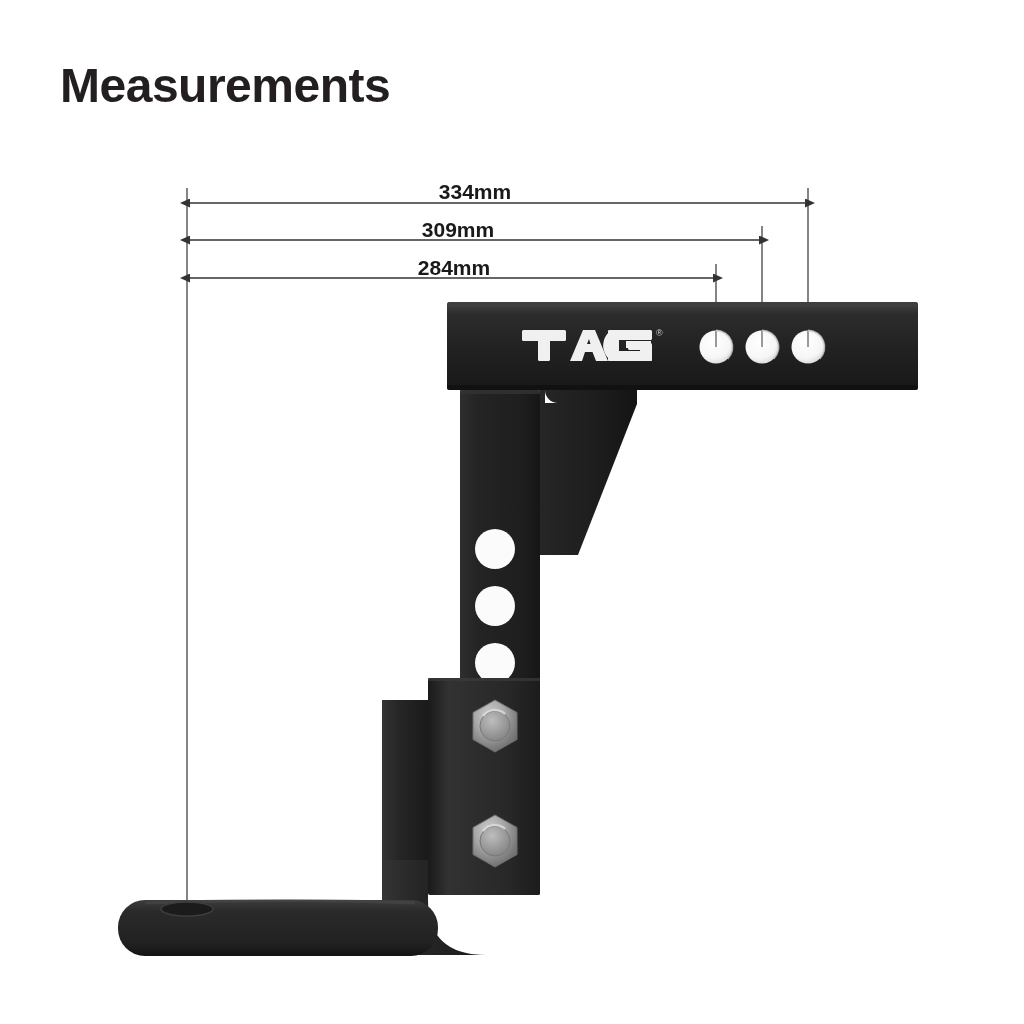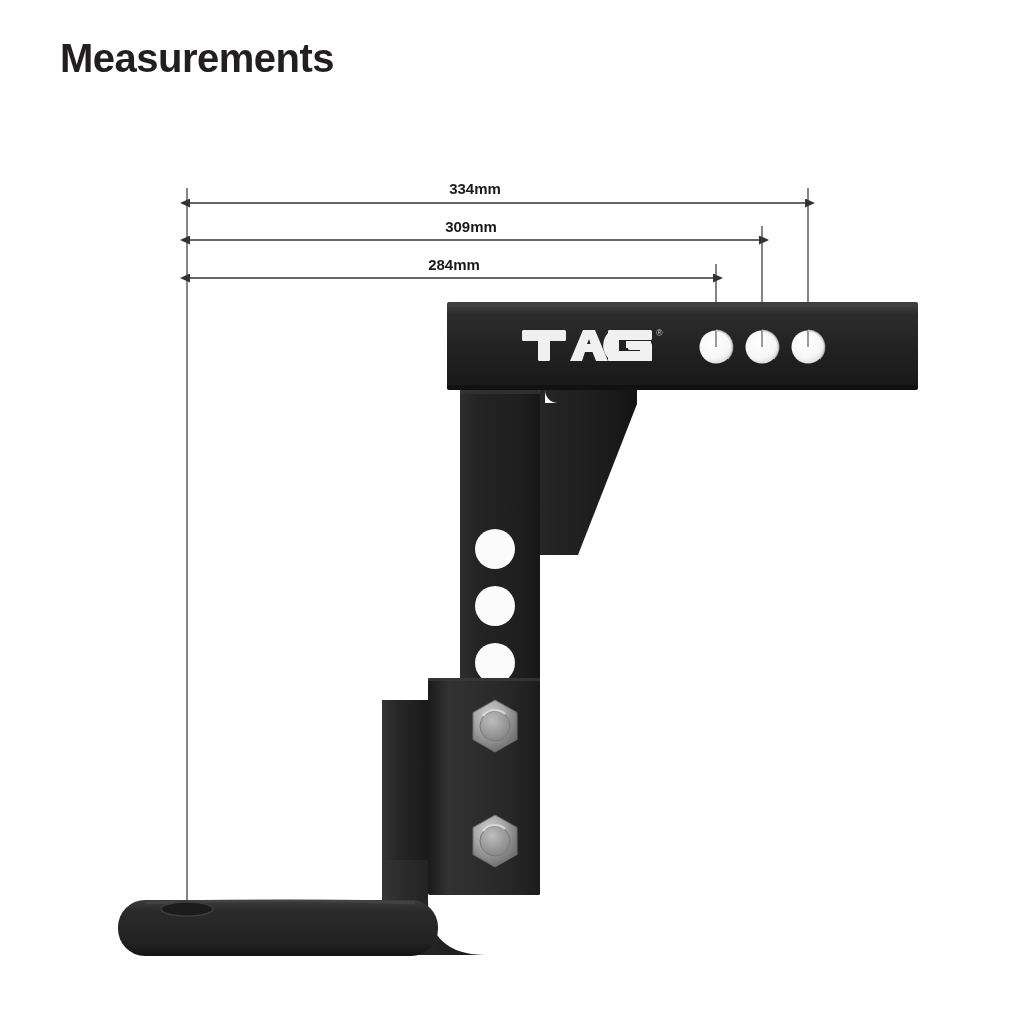--- a/index.html
+++ b/index.html
@@ -11,36 +11,36 @@
     font-family: "Liberation Sans", sans-serif;
     overflow: hidden;
   }
   #stage {
     position: relative;
     width: 1024px; height: 1024px;
     background: #ffffff;
   }
   #page-title {
     position: absolute;
-    left: 60px; top: 36px;
-    font-size: 40px;
+    left: 60px; top: 60px;
+    font-size: 48px;
     font-weight: bold;
     letter-spacing: -0.5px;
     color: #231f20;
     line-height: 1.1;
     white-space: nowrap;
   }
   #diagram {
     position: absolute;
     left: 0; top: 0;
     width: 1024px; height: 1024px;
   }
   .dim-label {
     position: absolute;
-    font-size: 15px;
+    font-size: 21px;
     font-weight: bold;
     color: #1a1a1a;
     white-space: nowrap;
     transform: translateX(-50%);
     letter-spacing: 0px;
   }
 </style>
 </head>
 <body>
 
@@ -221,16 +221,16 @@
           <path d="M495 815 L517 827.5 L517 854.5 L495 867 L473 854.5 L473 827.5 Z" fill="url(#boltGrad)" stroke="#6f6f6f" stroke-width="1"></path>
           <circle cx="495" cy="841" r="15" fill="url(#boltFace)" stroke="#787878" stroke-width="1"></circle>
           <path d="M483 831 a15 15 0 0 1 22 -2" fill="none" stroke="#e0e0e0" stroke-width="2.4" opacity="0.8"></path>
         </g>
       </g>
 
     </g>
   </svg>
 
   <div class="dim-label" style="left:475px; top:180px;">334mm</div>
-  <div class="dim-label" style="left:471px; top:218px;">309mm</div>
+  <div class="dim-label" style="left:458px; top:218px;">309mm</div>
   <div class="dim-label" style="left:454px; top:256px;">284mm</div>
 
 </div>
 
 </body></html>

